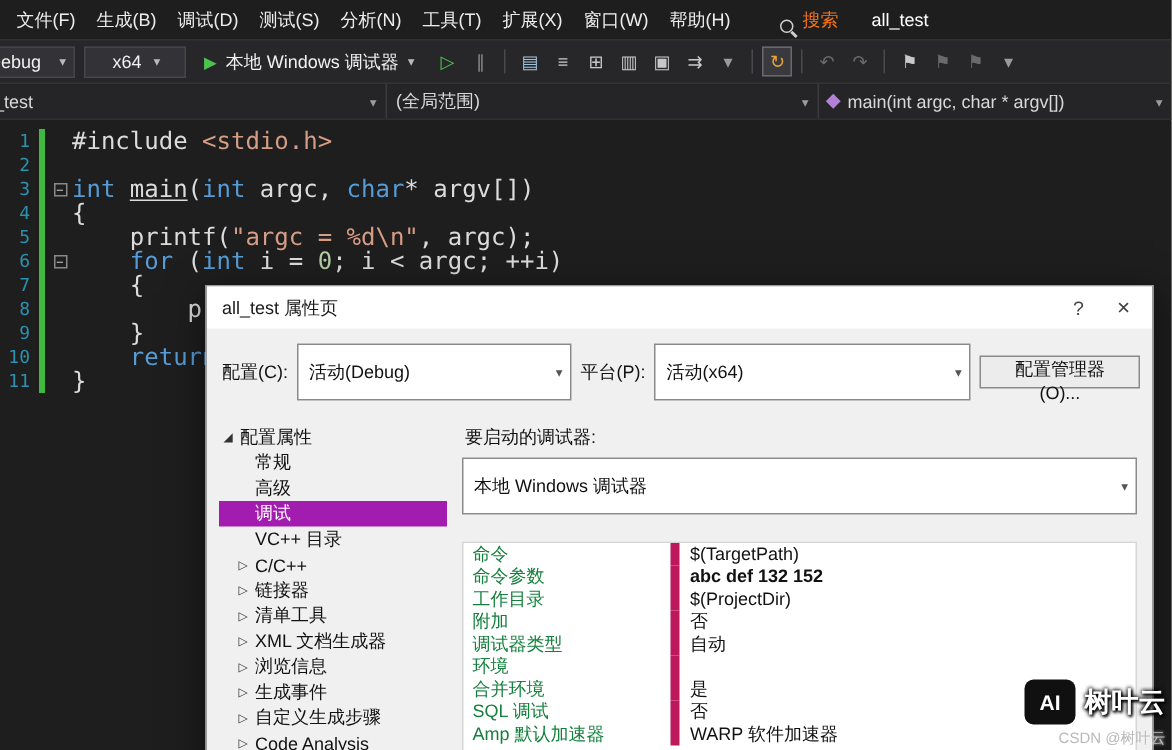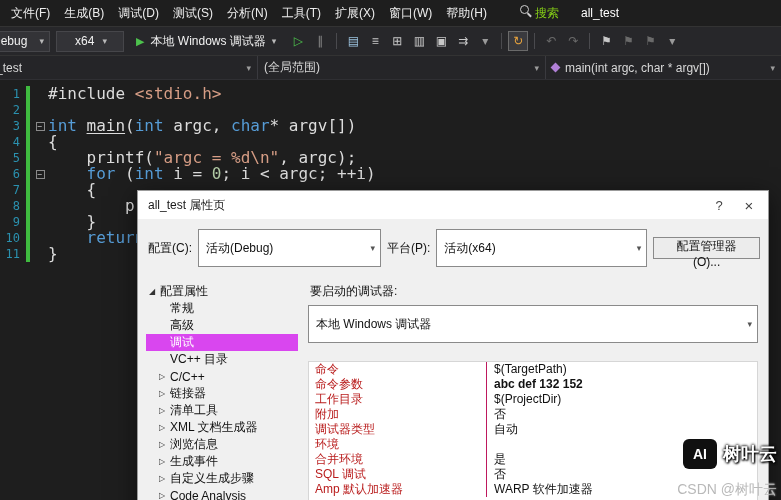--- a/index.html
+++ b/index.html
@@ -6,21 +6,21 @@
   html,body { margin:0; padding:0; }
   body {
     width:781px; height:500px; position:relative; overflow:hidden;
     background:#1e1e1e; font-family:"Liberation Sans",sans-serif;
     font-size:12px; color:#f1f1f1;
   }
   
   .menubar { height:26px; background:#1e1e1e; display:flex; align-items:center; padding-left:4px; }
   .menu-items { display:flex; align-items:center; }
   .menu-item { padding:14px 7px; line-height:26px; color:#ededed; cursor:default; }
-  .searchbox { display:flex; align-items:flex-start; gap:6px; margin-left:26px; color:#84cc16; }
+  .searchbox { display:flex; align-items:flex-end; gap:6px; margin-left:26px; color:#f97316; }
   .mag { position:relative; width:9px; height:9px; border:1px solid #cfcfcf; border-radius:50%; display:inline-block; }
   .mag::after { content:""; position:absolute; right:-4px; bottom:-3px; width:5px; height:1.5px; background:#cfcfcf; transform:rotate(45deg); }
   .wtitle { margin-left:22px; color:#ffffff; }
   
   .toolbar { height:30px; background:#27272a; border-top:1px solid #333; border-bottom:1px solid #333;
              display:flex; align-items:center; gap:6px; overflow:hidden; }
   .combo { display:flex; align-items:center; justify-content:space-between; }
   .combo.dark { height:21px; background:#333337; border:1px solid #46464a; color:#f1f1f1; padding:0 5px 0 7px; }
   .combo .chev { font-size:9px; color:#b9b9b9; margin-left:8px; }
   .cutL { margin-left:-16px; }
@@ -68,37 +68,37 @@
   .combo.light { height:38px; background:#ffffff; border:1px solid #8a8a8a; color:#111; padding:0 5px 0 7px; }
   .combo.light .lchev { font-size:9px; color:#555; margin-left:6px; }
   .w-cfg { width:184px; }
   .w-plat { width:212px; }
   .cfgmgr { height:22px; border:1px solid #8a8a8a; background:#ececec; padding:0 9px; margin-left:auto;
             font-family:"Liberation Sans",sans-serif; font-size:12px; color:#111; }
   .dlg-body { display:flex; gap:10px; padding:10px 10px 0 8px; height:calc(100% - 95px); }
   .tree { width:152px; overflow:hidden; }
   .tree-item { height:17px; display:flex; align-items:center; cursor:default; white-space:nowrap; }
   .tree-item .arrow { width:11px; font-size:8px; color:#333; text-align:left; }
-  .tree-item.selected { background:#d946ef; color:#fff;font-family:Liberation Serif, serif; }
+  .tree-item.selected { background:#a21caf; color:#fff;font-family:Liberation Serif, serif; }
   .tree-item.selected .arrow { color:#fff; }
   .rpanel { flex:1; display:flex; flex-direction:column; }
   .dbg-label { margin:0 0 5px 2px; color:#111; }
   .combo.full { width:100%; }
   .grid { margin-top:18px; background:#ffffff; border:1px solid #d6d6d6; flex:1; overflow:hidden; }
   .grid-row { display:flex; height:15px; line-height:15px; }
-  .g-name { width:178px; padding-left:6px; border-right:1px solid #be185d; color:#b91c1c; white-space:nowrap; }
+  .g-name { width:144px; padding-left:6px; border-right:6px solid #be185d; color:#15803d; white-space:nowrap; }
   .g-val { flex:1; padding-left:7px; color:#111; white-space:nowrap; }
   .g-val.bold { font-weight:bold; }
   
   .wm { position:absolute; right:4px; bottom:1px; z-index:30; text-align:right; }
   .wm-row { display:flex; align-items:center; gap:6px; justify-content:flex-end; }
   .ai-box { width:34px; height:30px; background:#101010; color:#fff; border-radius:6px;
             display:flex; align-items:center; justify-content:center; font-weight:bold; font-size:14px; }
   .brand { font-size:18px; font-weight:bold; color:#ffffff; text-shadow:0 0 3px #000,0 0 3px #000,1px 1px 2px #000; }
-  .credit { font-size:14px; color:#b9b9b9; margin-top:12px; text-shadow:0 0 2px #fff; }
+  .credit { font-size:10px; color:#b9b9b9; margin-top:2px; text-shadow:0 0 2px #fff; }
 </style>
 </head>
 <body>
 
 <div class="app">
 
   <div class="menubar">
     <div class="menu-items" id="menu-items">
         <span class="menu-item">文件(F)</span>
         <span class="menu-item">生成(B)</span>

